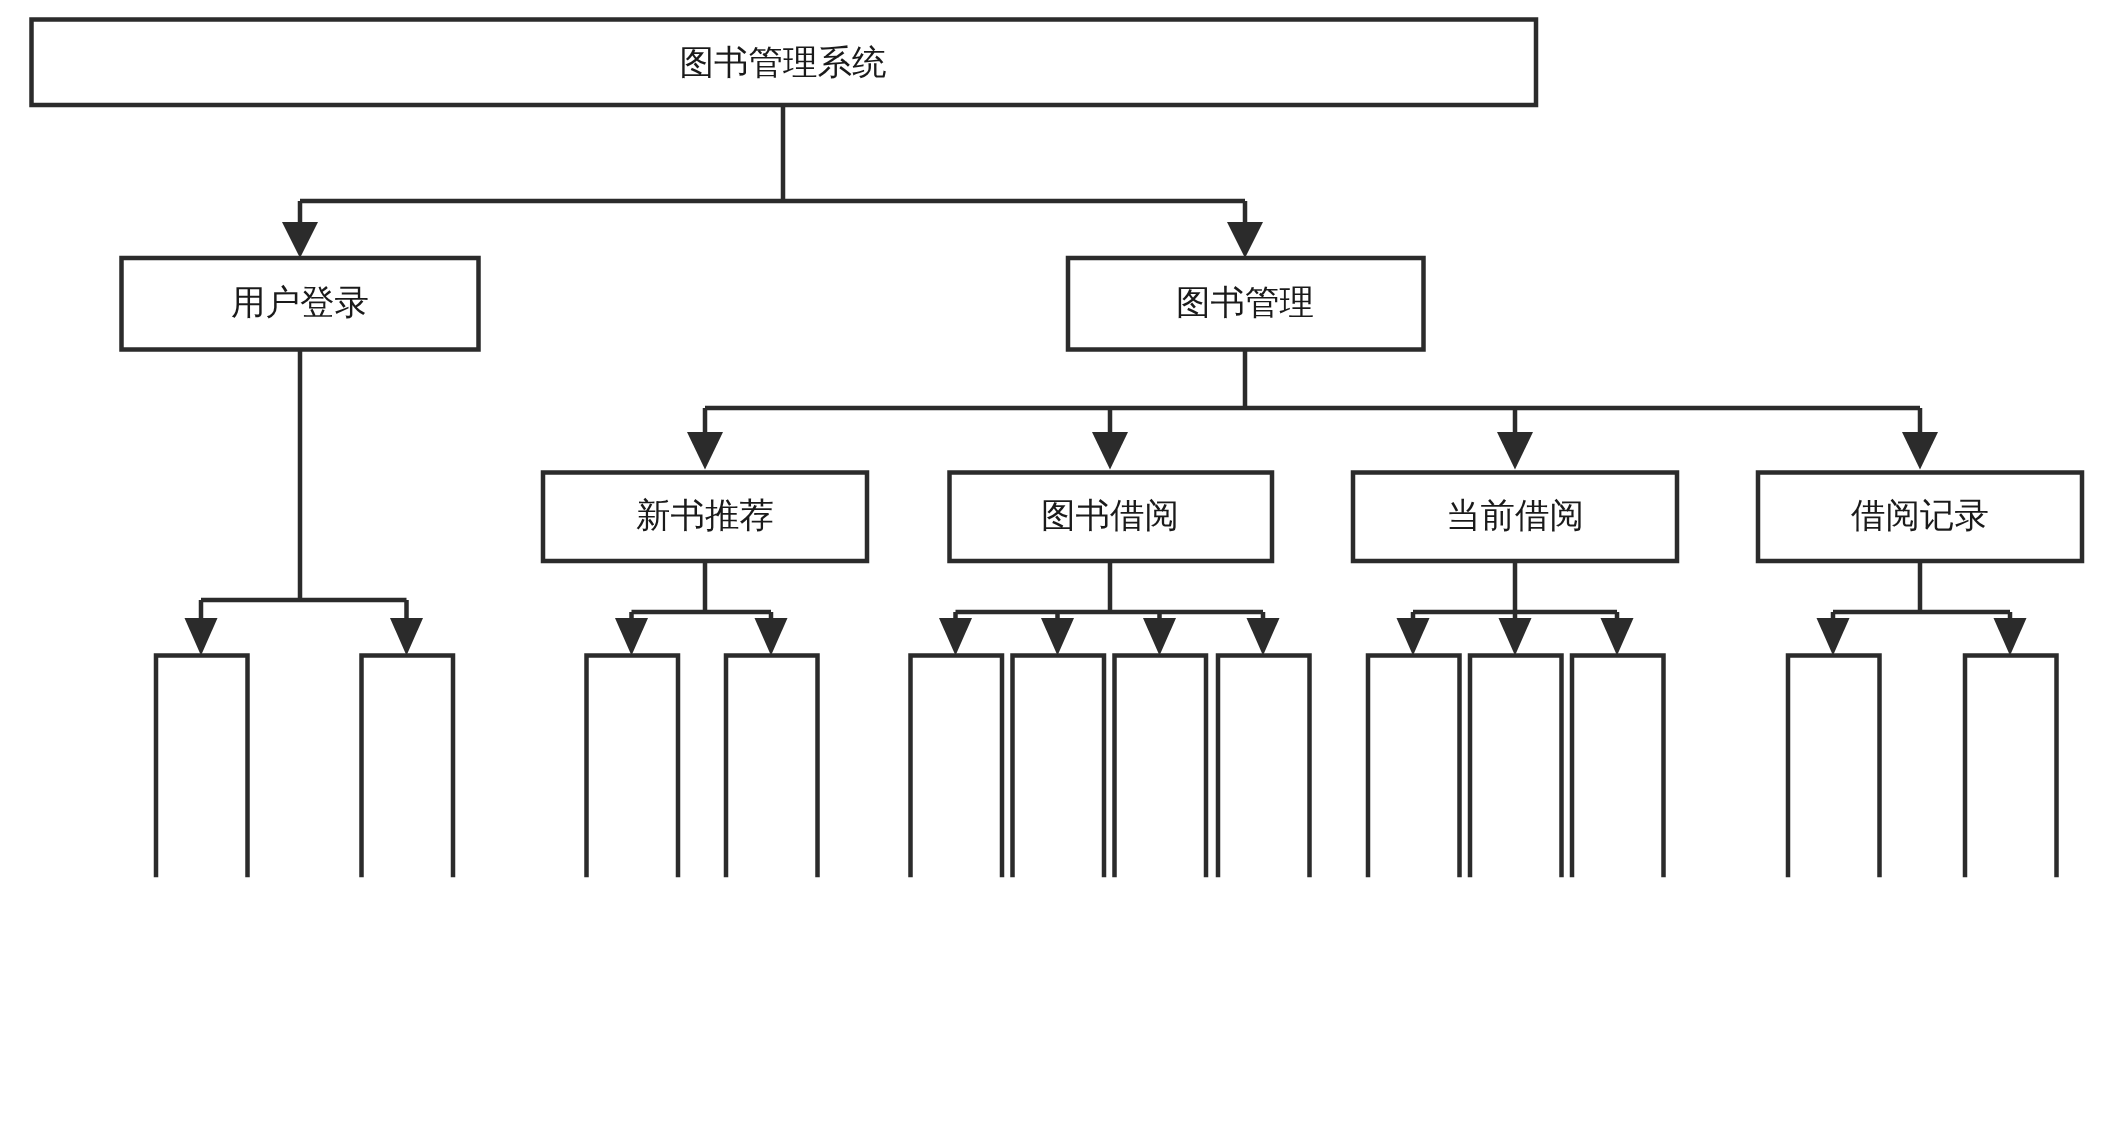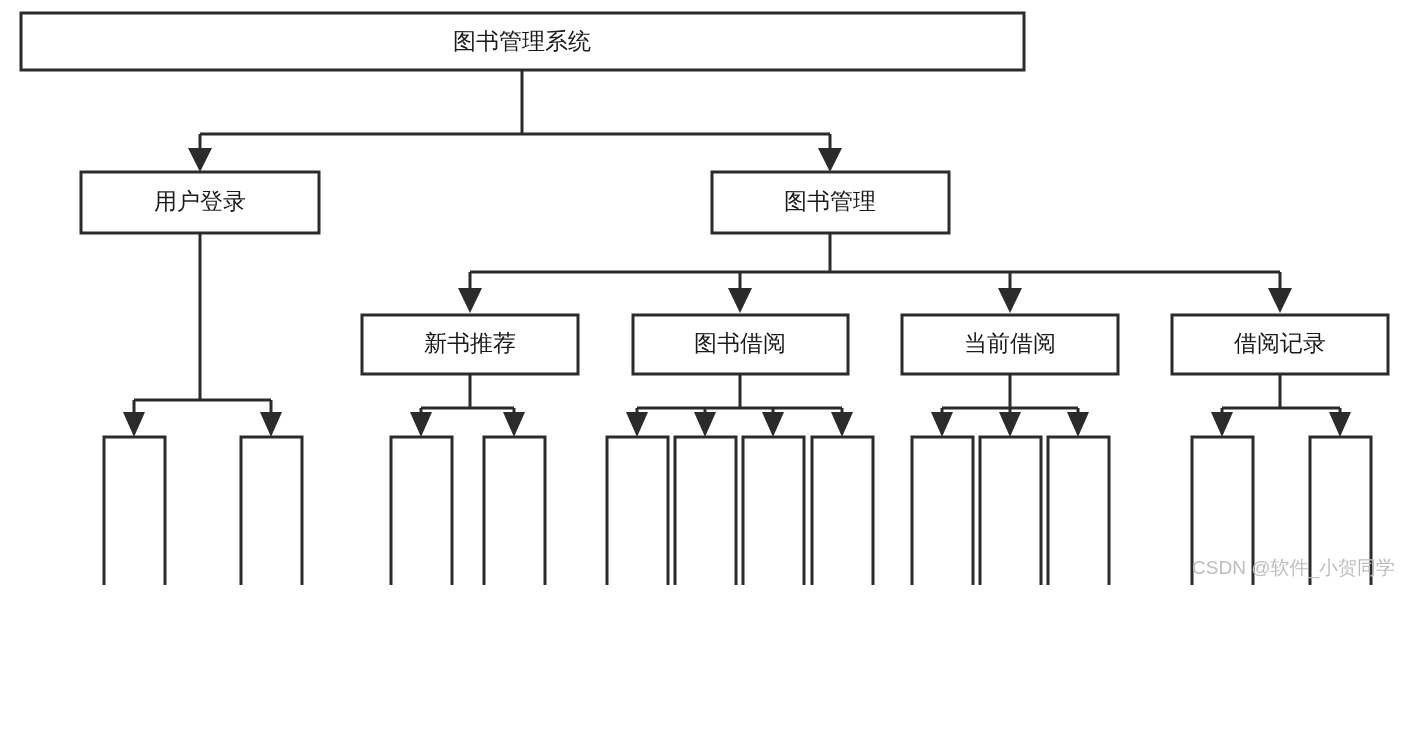--- a/index.html
+++ b/index.html
@@ -165,15 +165,14 @@
   <div class="node-label-v" style="left:743px; top:437px; width:61px; height:297px; align-items:flex-start; padding-top:8px; box-sizing:border-box;">编辑图书（管理员）</div>
   <div class="node-label-v" style="left:812px; top:437px; width:61px; height:297px;">借阅图书</div>
 
   <div class="node-label-v" style="left:912px; top:437px; width:61px; height:297px;">查询图书</div>
   <div class="node-label-v" style="left:980px; top:437px; width:61px; height:297px;">归还图书</div>
   <div class="node-label-v" style="left:1048px; top:437px; width:61px; height:297px; align-items:flex-start; padding-top:8px; box-sizing:border-box;">确认归还（管理员）</div>
 
   <div class="node-label-v" style="left:1192px; top:437px; width:61px; height:297px;">新增借阅记录</div>
   <div class="node-label-v" style="left:1310px; top:437px; width:61px; height:297px;">查询借阅记录</div>
 
-  <div class="watermark">CSDN @软件_小贺同学</div>
 
 </div>
 
 </body></html>

